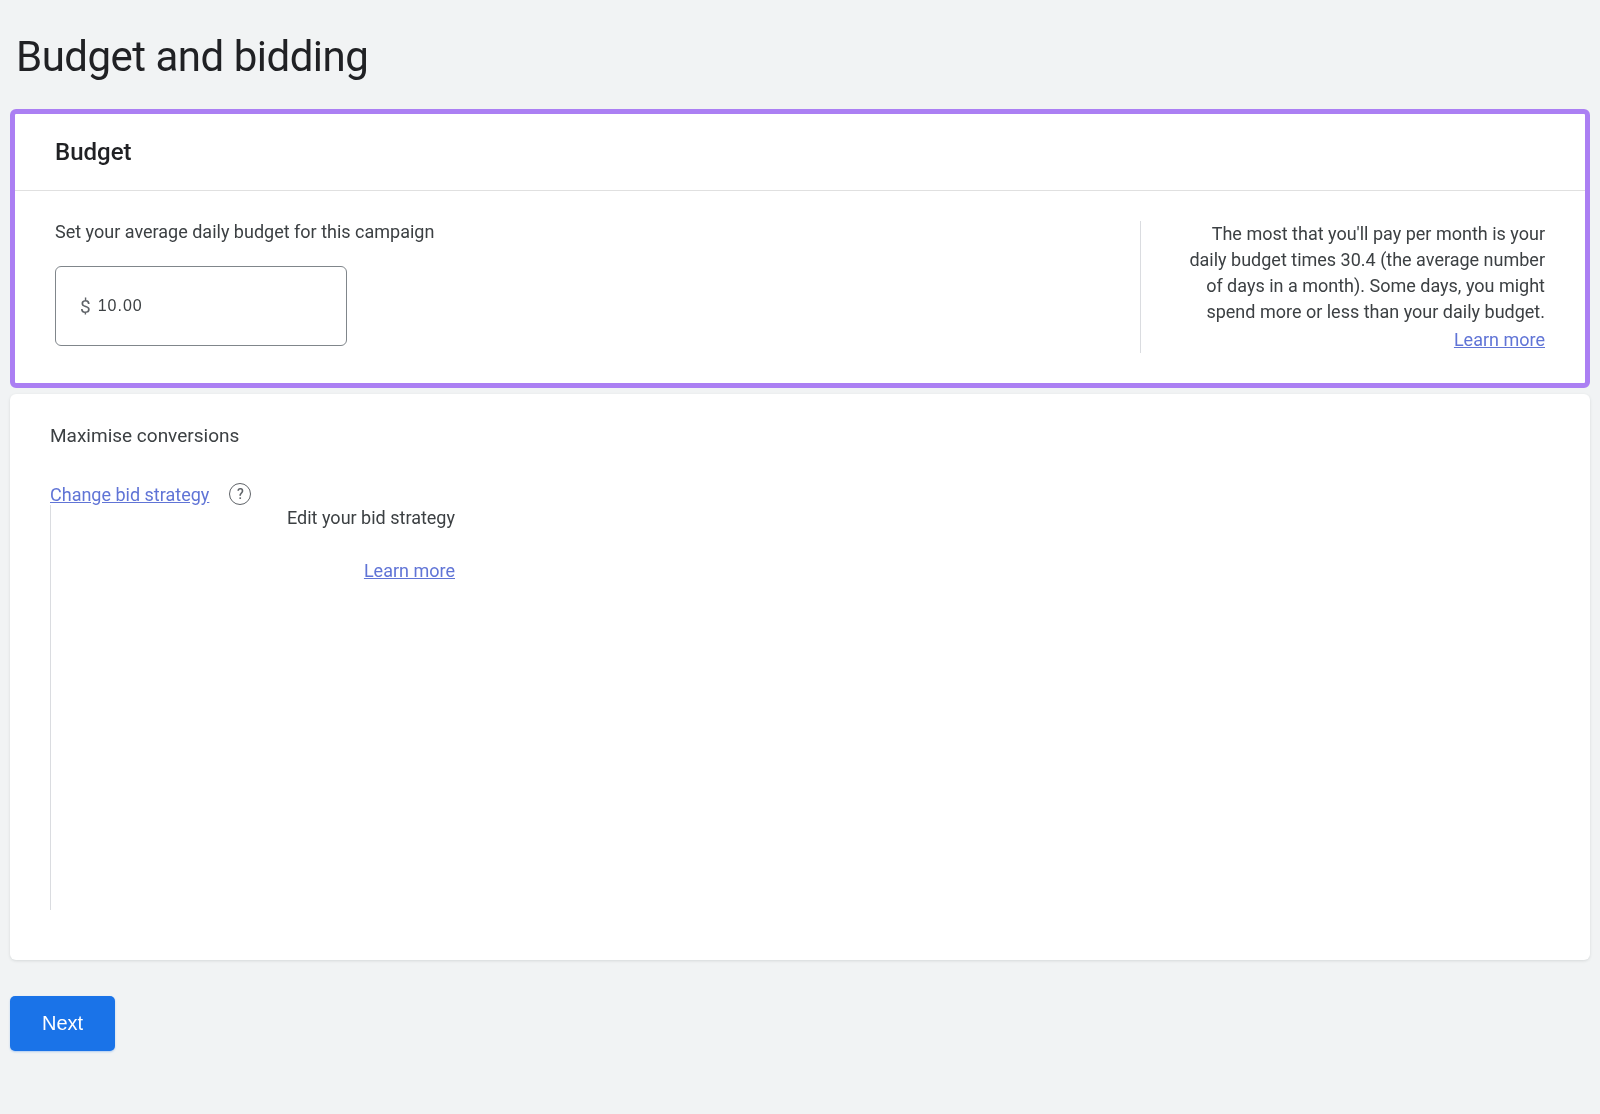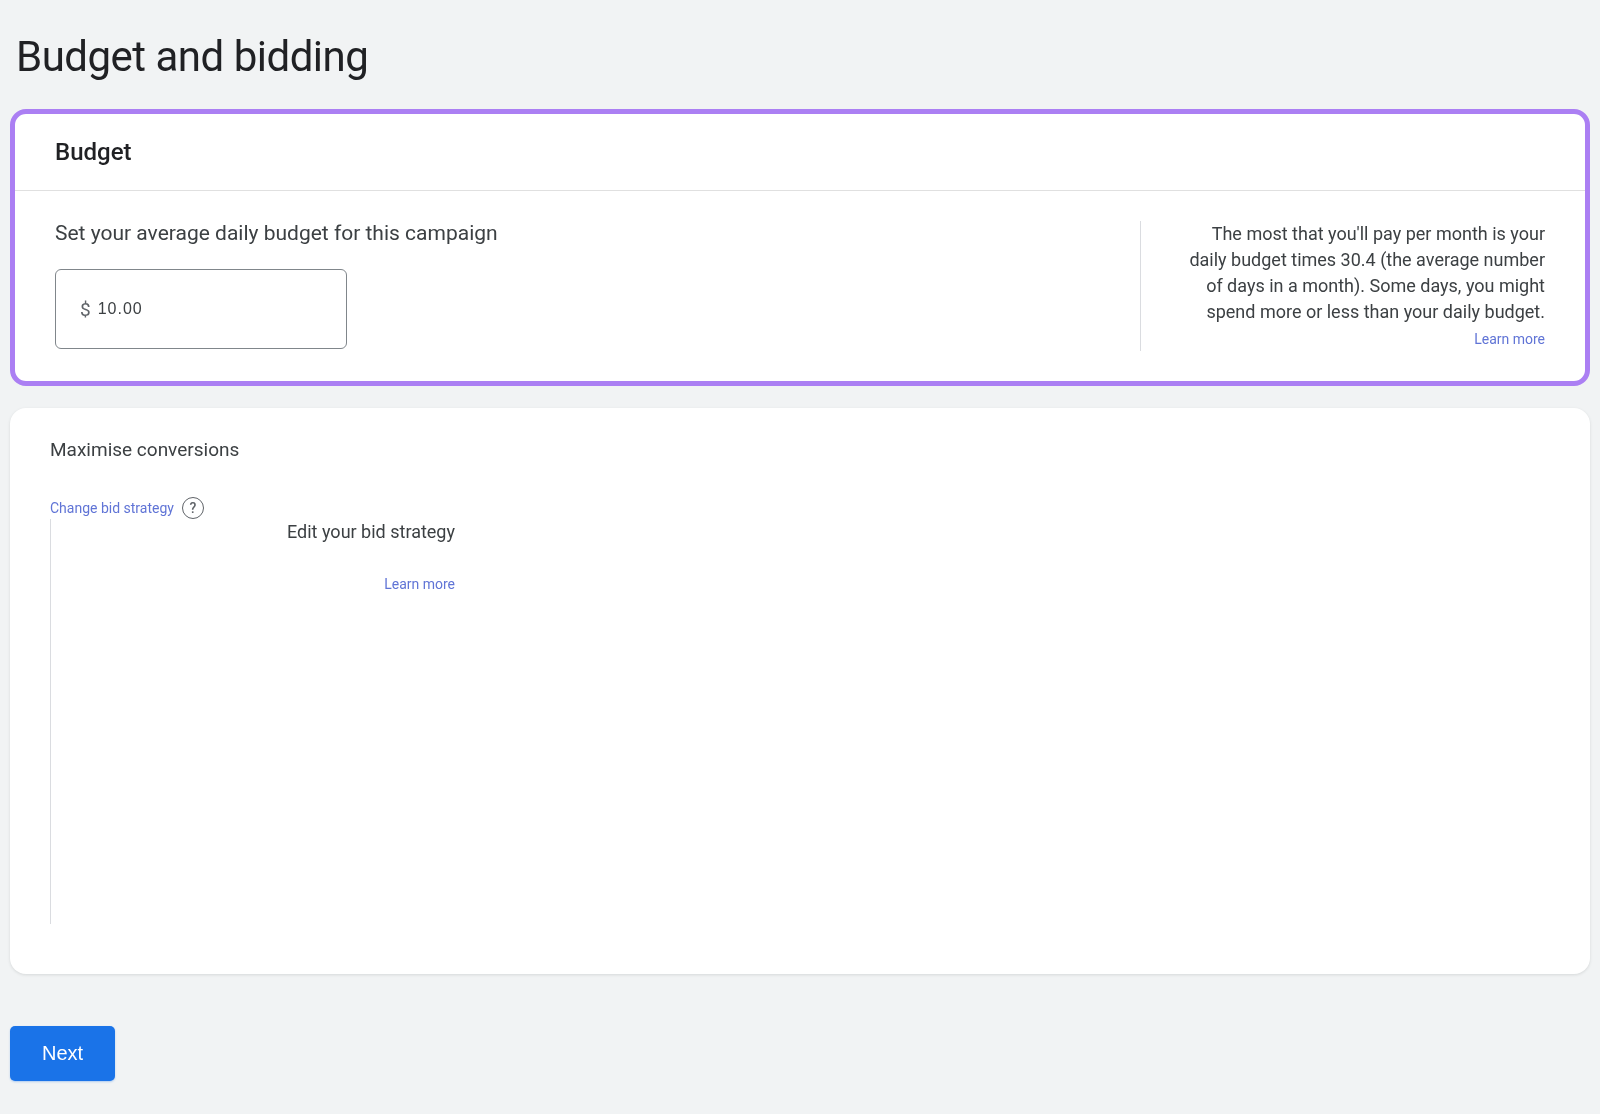--- a/index.html
+++ b/index.html
@@ -14,23 +14,23 @@
       font-size: 42px;
       font-weight: 400;
       color: #202124;
       padding: 22px 0 28px 6px;
       letter-spacing: -0.5px;
     }
 
     
     .card {
       background: #fff;
-      border-radius: 16px;
+      border-radius: 6px;
       box-shadow: 0 1px 3px rgba(60,64,67,.15);
-      margin-bottom: 22px;
+      margin-bottom: 6px;
     }
     .card.highlighted {
       border: 5px solid #ab7ff3;
       box-shadow: none;
     }
     .card-header {
       padding: 24px 40px 24px 40px;
       border-bottom: 1px solid #e0e0e0;
       display: flex;
       align-items: center;
@@ -53,21 +53,21 @@
       width: 405px;
       flex: 0 0 405px;
       border-left: 1px solid #dadce0;
       padding-left: 30px;
       font-size: 18px;
       line-height: 1.45;
       color: #3c4043;
       text-align: right;
     }
     .subheading {
-      font-size: 21px;
+      font-size: 18px;
       color: #3c4043;
       margin-bottom: 24px;
       font-weight: 400;
     }
 
     
     .budget-input-wrap {
       display: inline-flex;
       align-items: center;
       border: 1px solid #80868b;
@@ -88,35 +88,36 @@
       font-size: 16px;
       color: #3c4043;
       width: 100%;
       background: transparent;
       letter-spacing: 1px;
     }
 
     
     .link {
       color: #6074d6;
-      cursor: pointer;
-      font-size: 14px;
+      text-decoration: underline;
+      cursor: pointer;
+      font-size: 18px;
     }
     .link.standalone { display: inline-block; margin-top: 2px; }
 
     
     .bid-current {
       font-size: 19px;
       color: #3c4043;
       margin-bottom: 36px;
     }
     .change-row {
       display: inline-flex;
       align-items: center;
-      gap: 8px;
+      gap: 20px;
     }
     .help-icon {
       width: 22px; height: 22px;
       border: 1.6px solid #5f6368;
       border-radius: 50%;
       display: inline-flex;
       align-items: center; justify-content: center;
       font-size: 14px;
       color: #5f6368;
       cursor: pointer;

